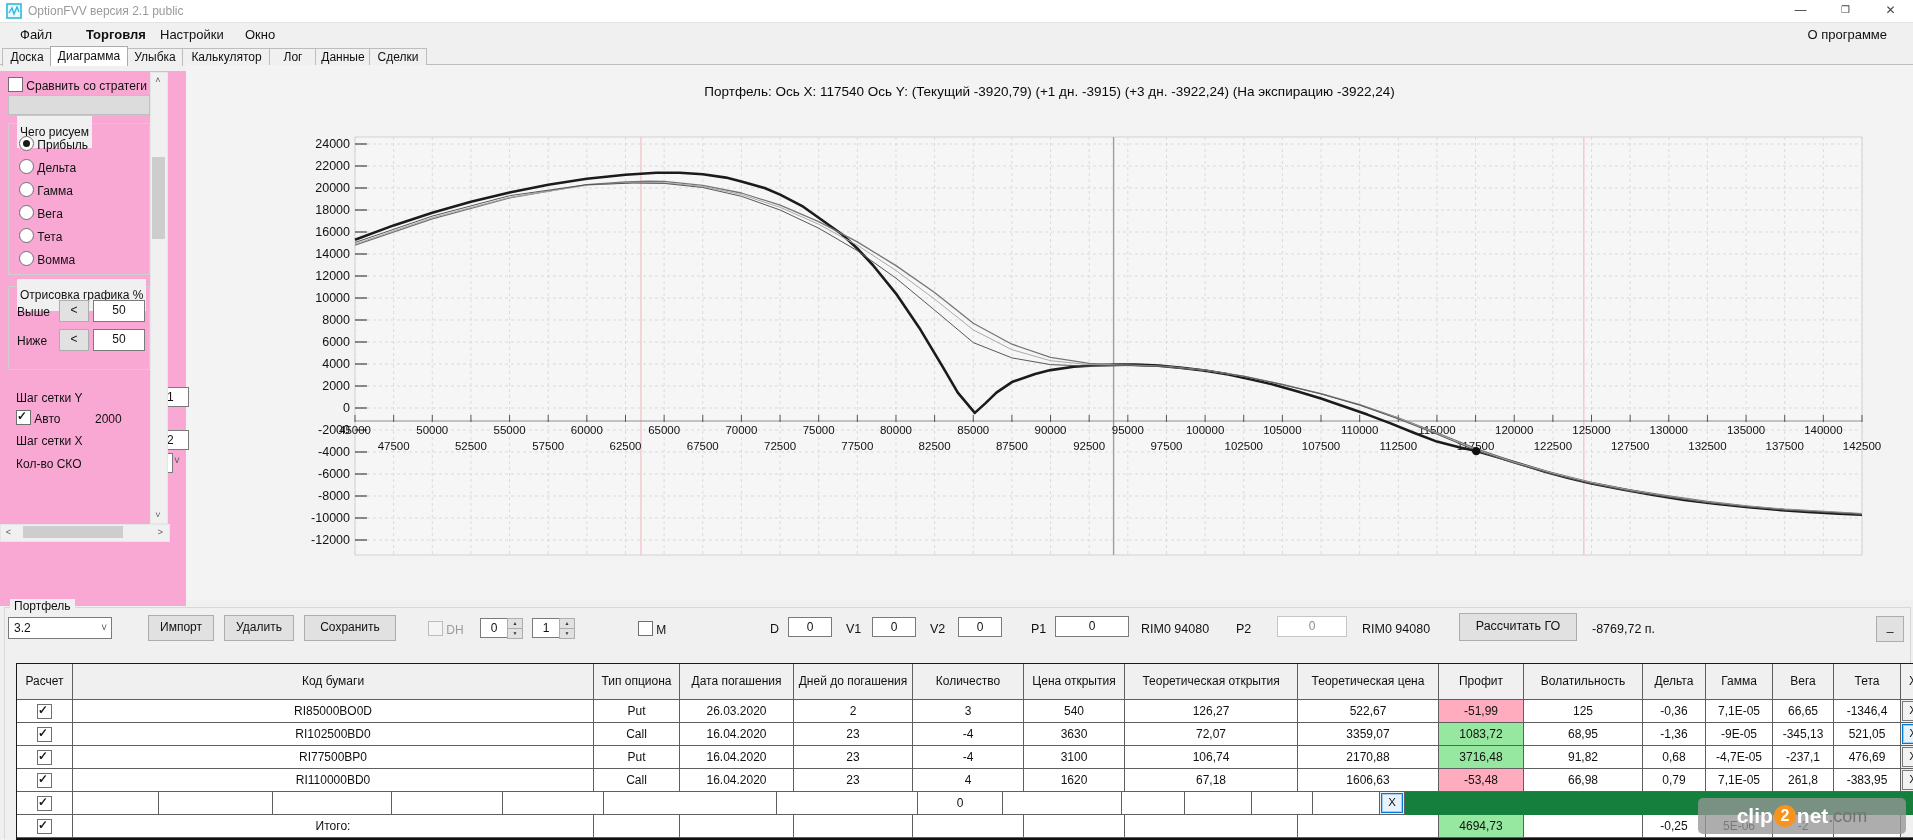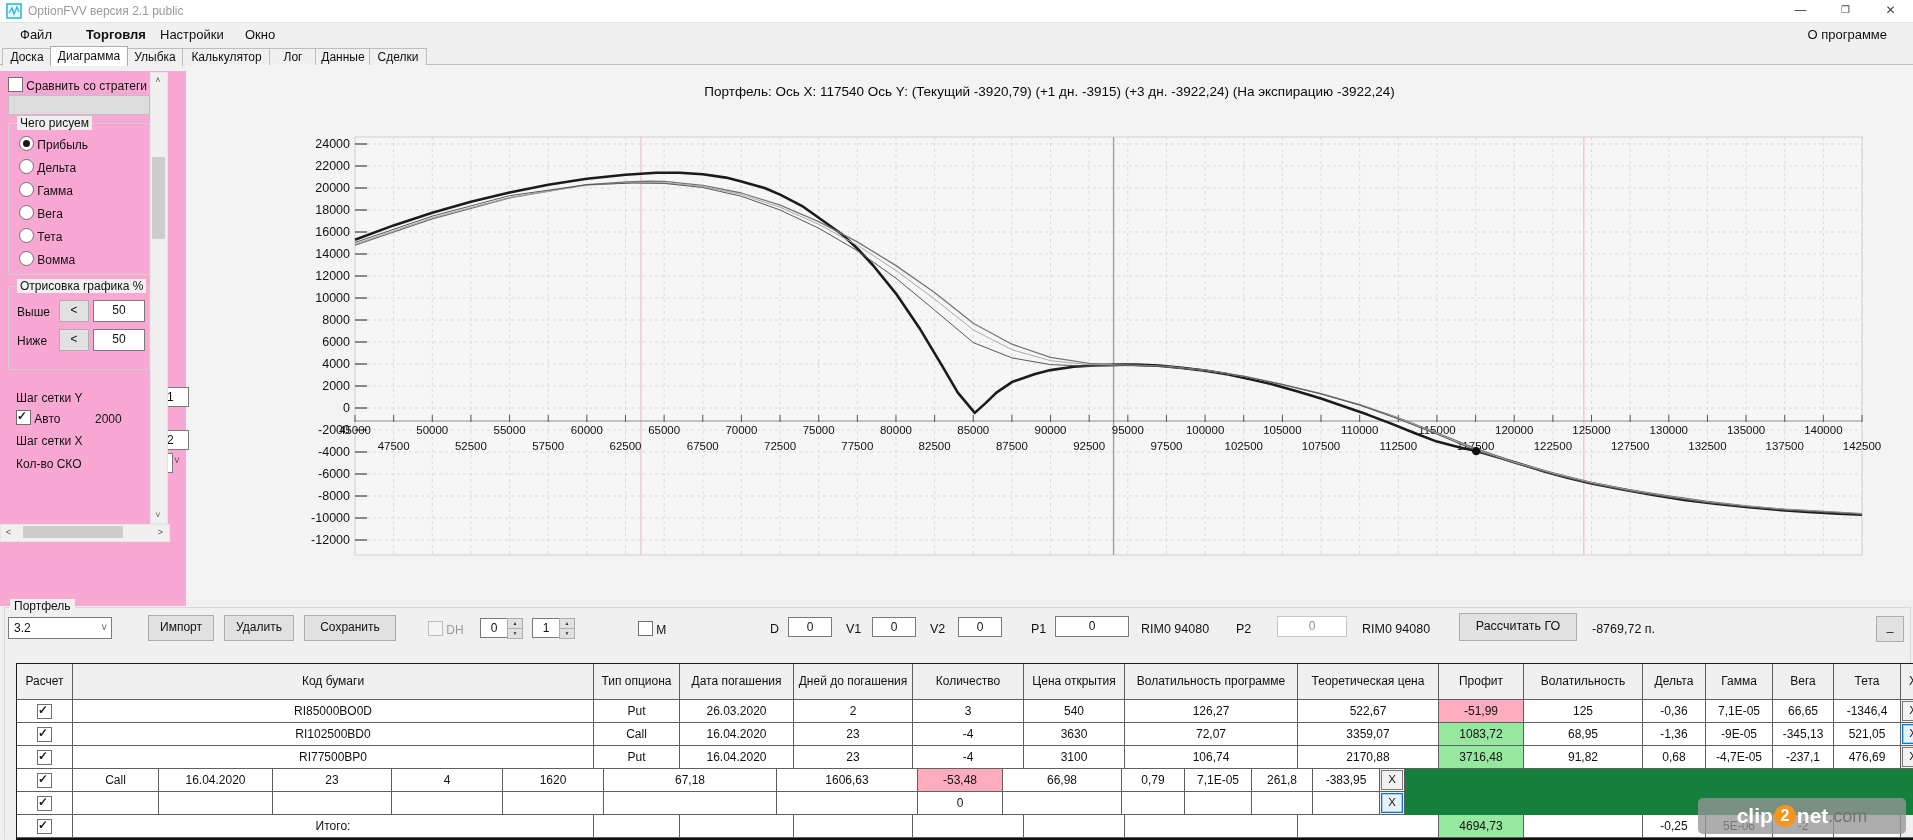--- a/index.html
+++ b/index.html
@@ -15,21 +15,21 @@
   .menuitem{position:absolute;top:0;height:23px;line-height:23px;padding:0 8px;font-size:13px;color:#101010;}
   
   .tabstrip{position:absolute;left:0;top:46px;width:1913px;height:19px;}
   .tabline{position:absolute;left:0;top:64px;width:1913px;height:1px;background:#bdbdbd;}
   .tab{position:absolute;top:2px;height:17px;line-height:17px;text-align:center;font-size:12px;
        background:#f0f0f0;border:1px solid #bdbdbd;border-bottom:none;color:#101010;white-space:nowrap;overflow:hidden;}
   .tab.active{top:0;height:19px;line-height:19px;background:#ffffff;z-index:5;border-color:#ababab;}
   
   .sidebar{position:absolute;left:0;top:49px;width:186px;height:535px;background:#f9a8d4;margin-top:22px;}
   .grp{position:absolute;border:1px solid #cfcfcf;background:transparent;}
-  .grplabel{position:absolute;top:-8px;left:8px;background:#f0f0f0;padding:0 3px;font-size:12px;white-space:nowrap;}
+  .grplabel{position:absolute;top:-8px;left:8px;background:#f0f0f0;padding:9px 3px;font-size:12px;white-space:nowrap;}
   .cb{display:inline-block;width:13px;height:13px;background:#fff;border:1px solid #6f6f6f;position:relative;vertical-align:-2px;}
   .cb.checked::after{content:"✓";position:absolute;left:0px;top:-2px;font-size:12px;color:#1a1a1a;font-weight:bold;}
   .cb.disabled{border-color:#bcbcbc;background:#f4f4f4;}
   .rb{display:inline-block;width:13px;height:13px;border-radius:50%;background:#fff;border:1px solid #6f6f6f;position:relative;vertical-align:-2px;}
   .rb.sel::after{content:"";position:absolute;left:3px;top:3px;width:7px;height:7px;border-radius:50%;background:#1a1a1a;}
   .lbl{white-space:nowrap;}
   .field{background:#fff;border:1px solid #7a7a7a;text-align:center;font-size:12px;line-height:18px;overflow:hidden;white-space:nowrap;}
   .field.dis{border-color:#c6c6c6;color:#8d8d8d;}
   .btn{background:#e1e1e1;border:1px solid #adadad;text-align:center;font-size:12px;overflow:hidden;white-space:nowrap;}
   .smbtn{background:#e1e1e1;border:1px solid #adadad;text-align:center;}
@@ -399,21 +399,21 @@
 
   <div id="tbl">
       <div class="trow thead">
         <div class="tcell " style="width: 55px;">Расчет</div>
         <div class="tcell " style="width: 520px;">Код бумаги</div>
         <div class="tcell " style="width: 85px;">Тип опциона</div>
         <div class="tcell " style="width: 113px;">Дата погашения</div>
         <div class="tcell " style="width: 118px;">Дней до погашения</div>
         <div class="tcell " style="width: 110px;">Количество</div>
         <div class="tcell " style="width: 100px;">Цена открытия</div>
-        <div class="tcell " style="width: 172px;">Волатильность программе</div>
+        <div class="tcell " style="width: 172px;">Теоретическая открытия</div>
         <div class="tcell " style="width: 140px;">Теоретическая цена</div>
         <div class="tcell " style="width: 84px;">Профит</div>
         <div class="tcell " style="width: 118px;">Волатильность</div>
         <div class="tcell " style="width: 62px;">Дельта</div>
         <div class="tcell " style="width: 66px;">Гамма</div>
         <div class="tcell " style="width: 60px;">Вега</div>
         <div class="tcell " style="width: 66px;">Тета</div>
         <div class="tcell " style="width: 24px;">X</div>
       </div>
       <div class="tbody">
@@ -480,20 +480,21 @@
           <div class="tcell " style="width: 60px;">-237,1</div>
           <div class="tcell " style="width: 66px;">476,69</div>
           <div class="tcell " style="width: 24px; background: rgb(240, 240, 240);">
             <div class="xbtn">X</div>
           </div>
         </div>
         <div class="trow">
           <div class="tcell " style="width: 55px;">
             <span class="cb checked"></span>
           </div>
+          <div class="tcell " style="width: 520px;">RI110000BD0</div>
           <div class="tcell " style="width: 85px;">Call</div>
           <div class="tcell " style="width: 113px;">16.04.2020</div>
           <div class="tcell " style="width: 118px;">23</div>
           <div class="tcell " style="width: 110px;">4</div>
           <div class="tcell " style="width: 100px;">1620</div>
           <div class="tcell " style="width: 172px;">67,18</div>
           <div class="tcell " style="width: 140px;">1606,63</div>
           <div class="tcell pink" style="width: 84px;">-53,48</div>
           <div class="tcell " style="width: 118px;">66,98</div>
           <div class="tcell " style="width: 62px;">0,79</div>

